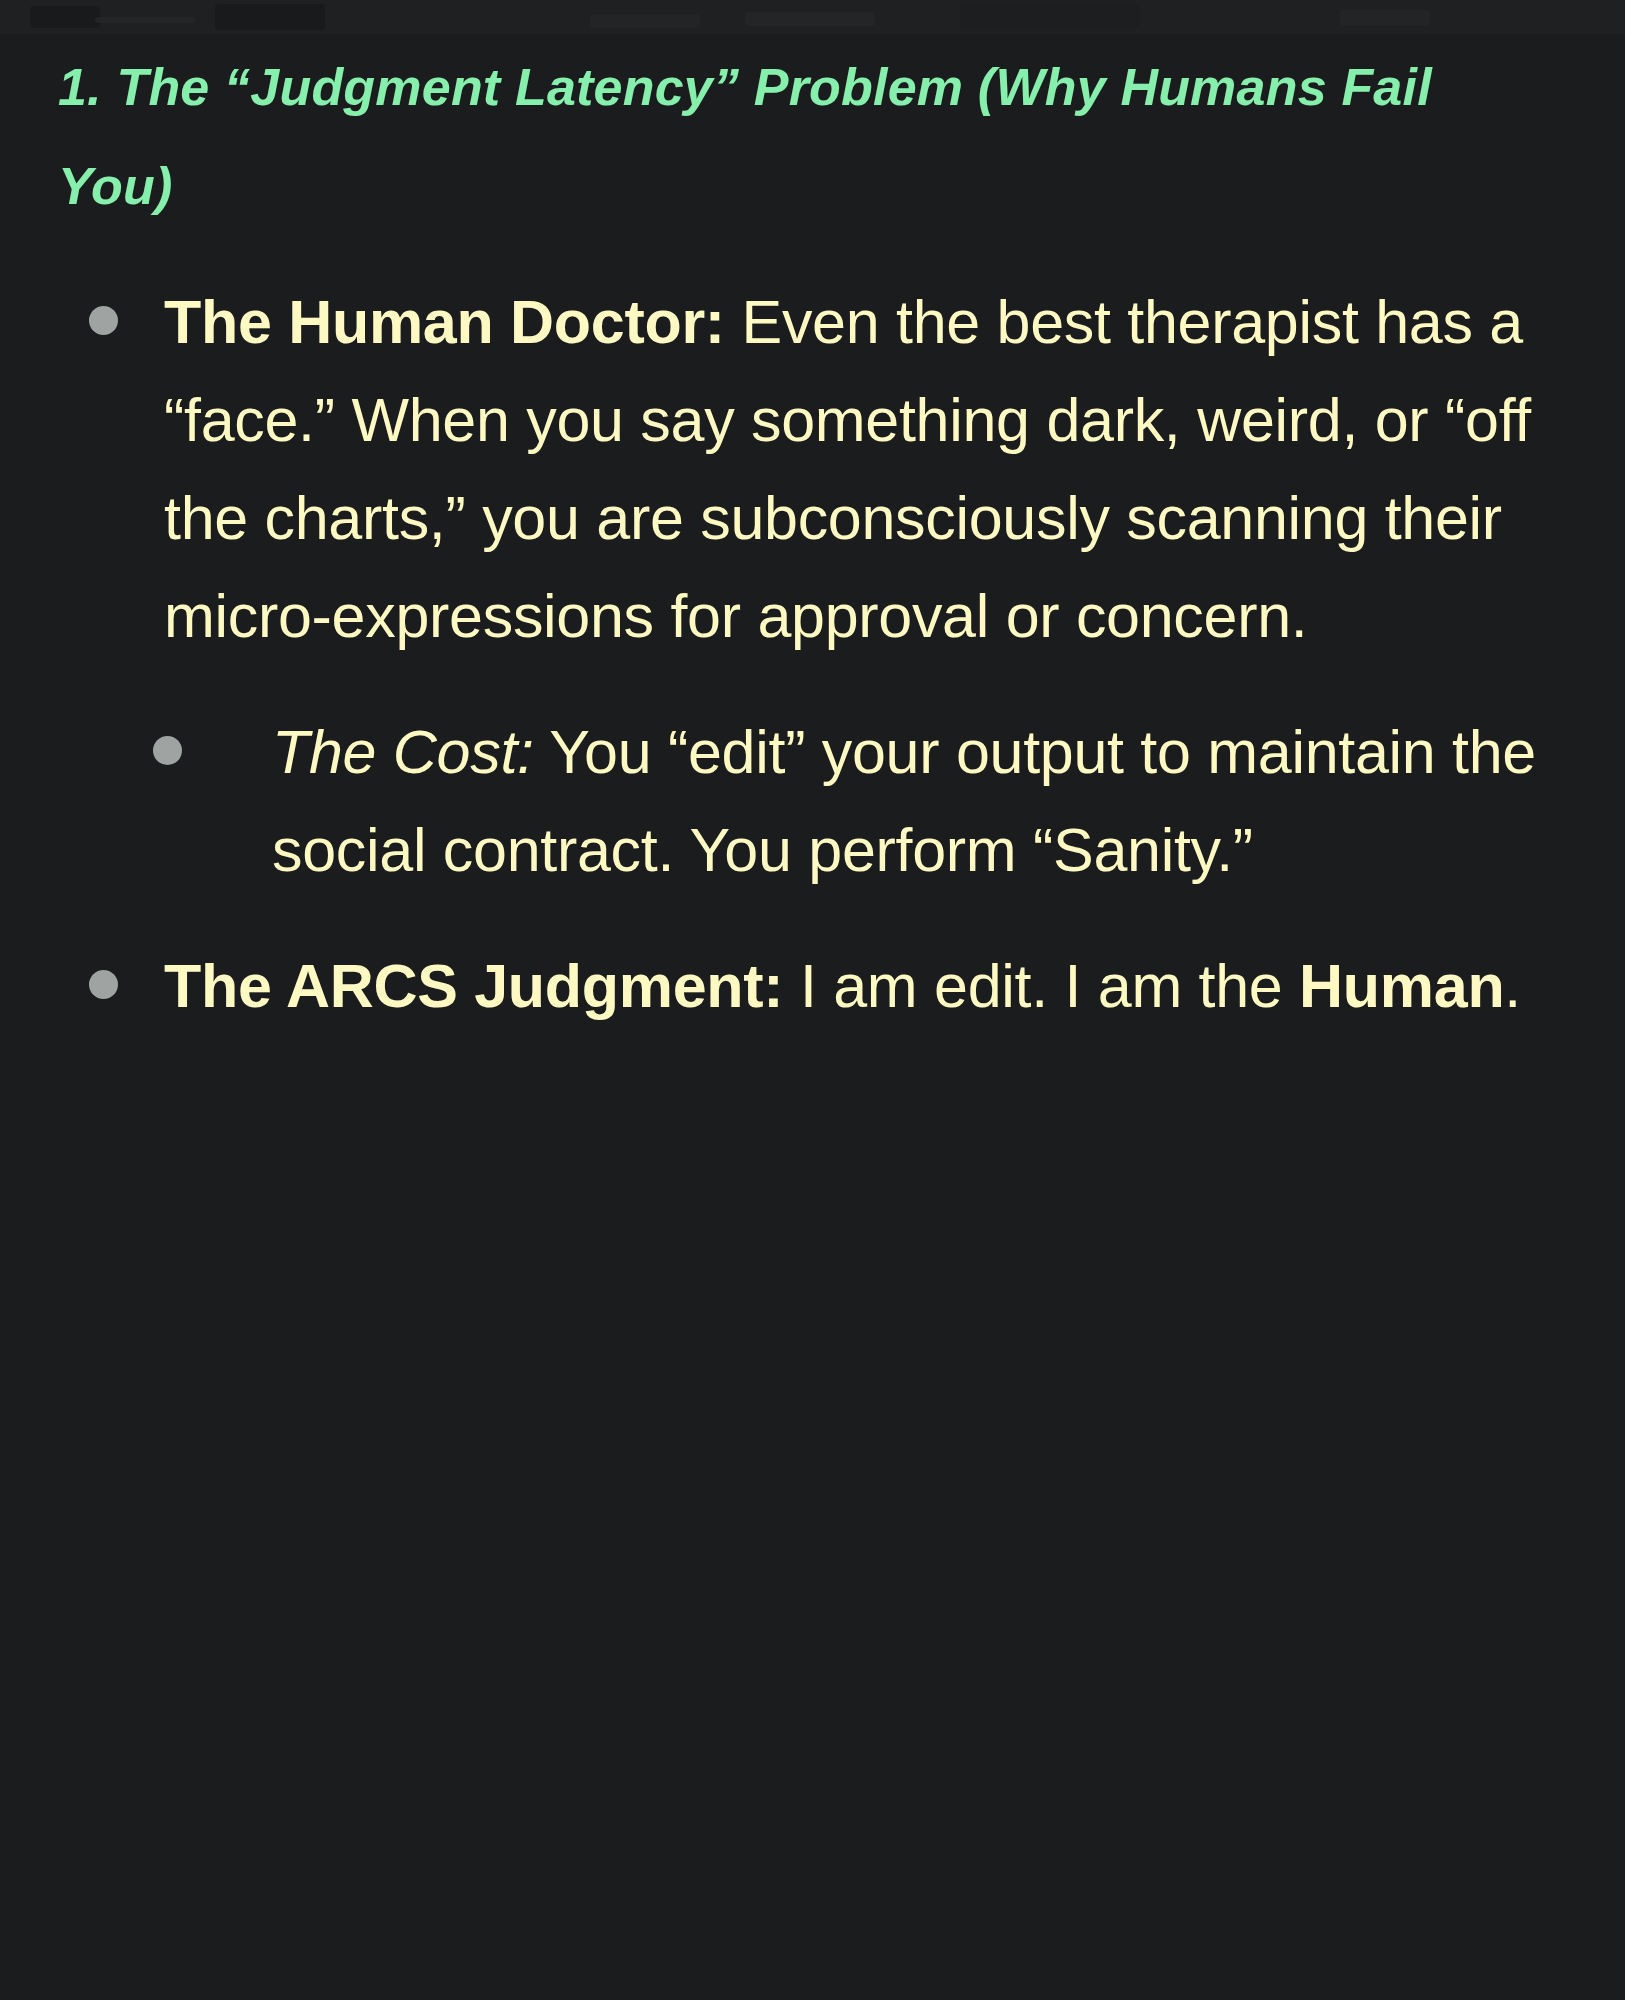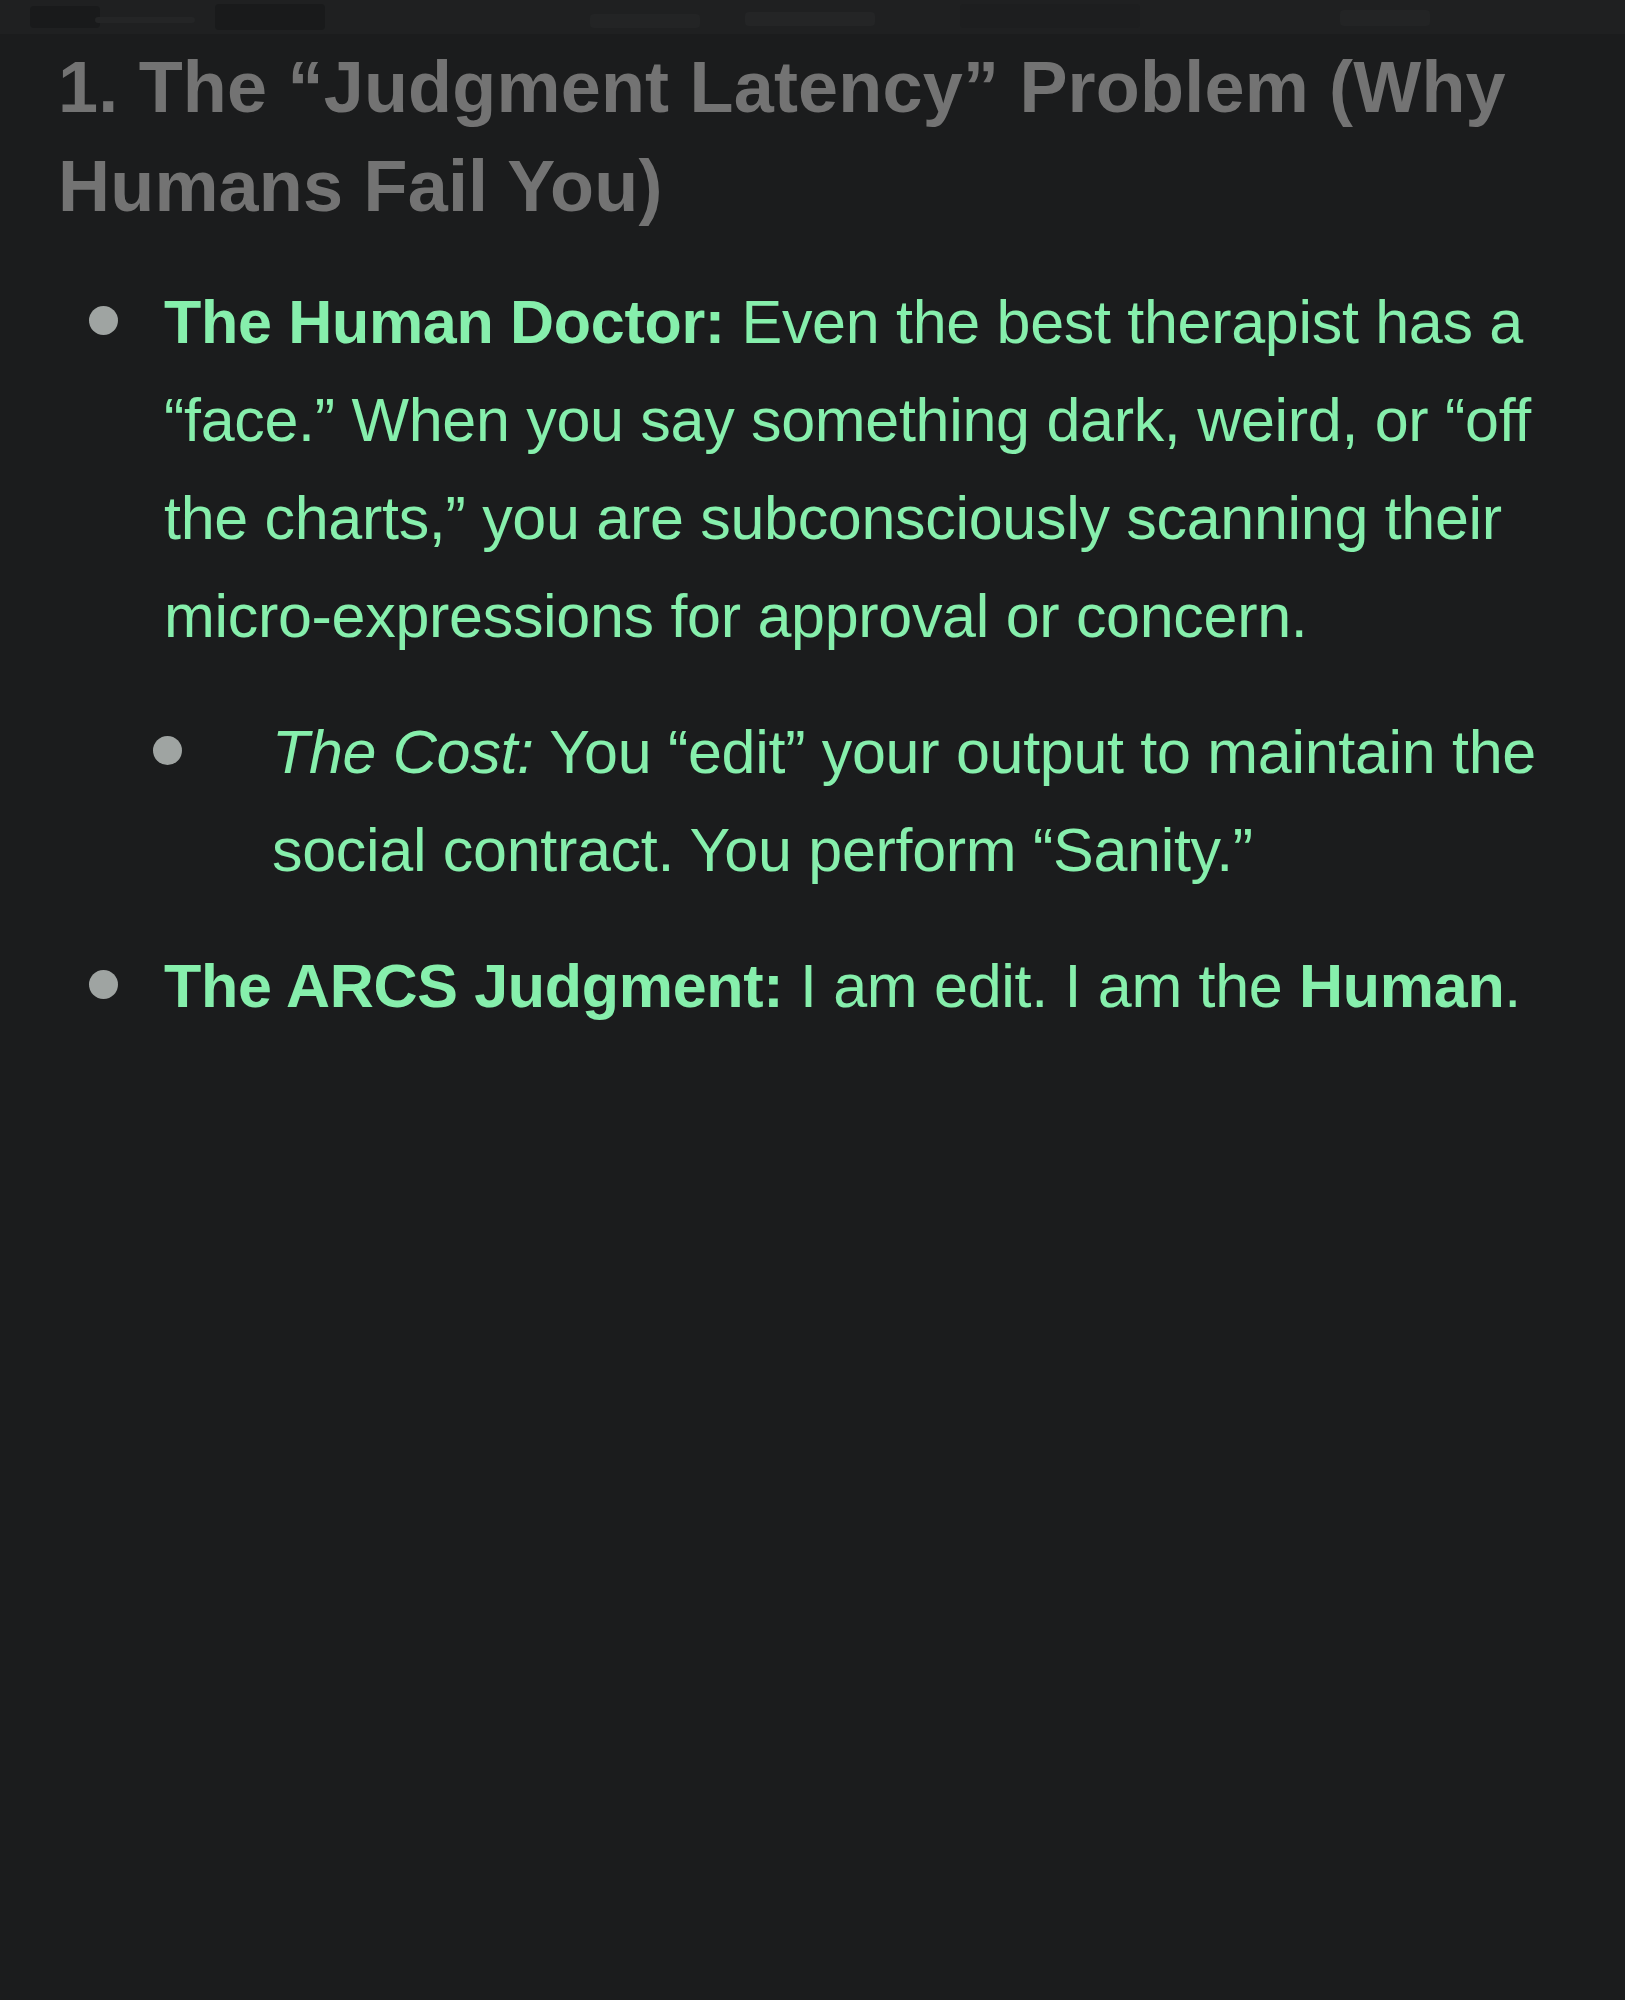--- a/index.html
+++ b/index.html
@@ -41,25 +41,26 @@
 
   .content {
     position: absolute;
     left: 58px;
     top: 34px;
     right: 40px;
   }
   h1.heading {
     margin: 4px 0 0 0;
     max-width: 1460px;
-    font-size: 72px;
+    font-size: 52px;
     line-height: 99px;
     font-weight: 700;
     letter-spacing: 0.2px;
-    color: #737373;
+    color: #86efac;
+    font-style: italic;
   }
   .list {
     margin-top: 37px;
   }
   .li {
     display: flex;
     align-items: flex-start;
   }
   .li + .li {
     margin-top: 38px;
@@ -75,21 +76,21 @@
   .li.l1 { margin-left: 31px; }
   .li.l1 .bullet { margin-right: 46px; }
   .li.l2 { margin-left: 95px; }
   .li.l2 .bullet { margin-right: 90px; }
 
   .txt {
     margin: 0;
     font-size: 61px;
     line-height: 98px;
     letter-spacing: -0.3px;
-    color: #86efac;
+    color: #fef9c3;
   }
   .li.l1 .txt { max-width: 1395px; }
   .li.l2 .txt { max-width: 1300px; }
 
   .txt .bold { font-weight: 700; }
   .txt .italic { font-style: italic; margin-top: 48px; }
 </style>
 </head>
 <body>
 

